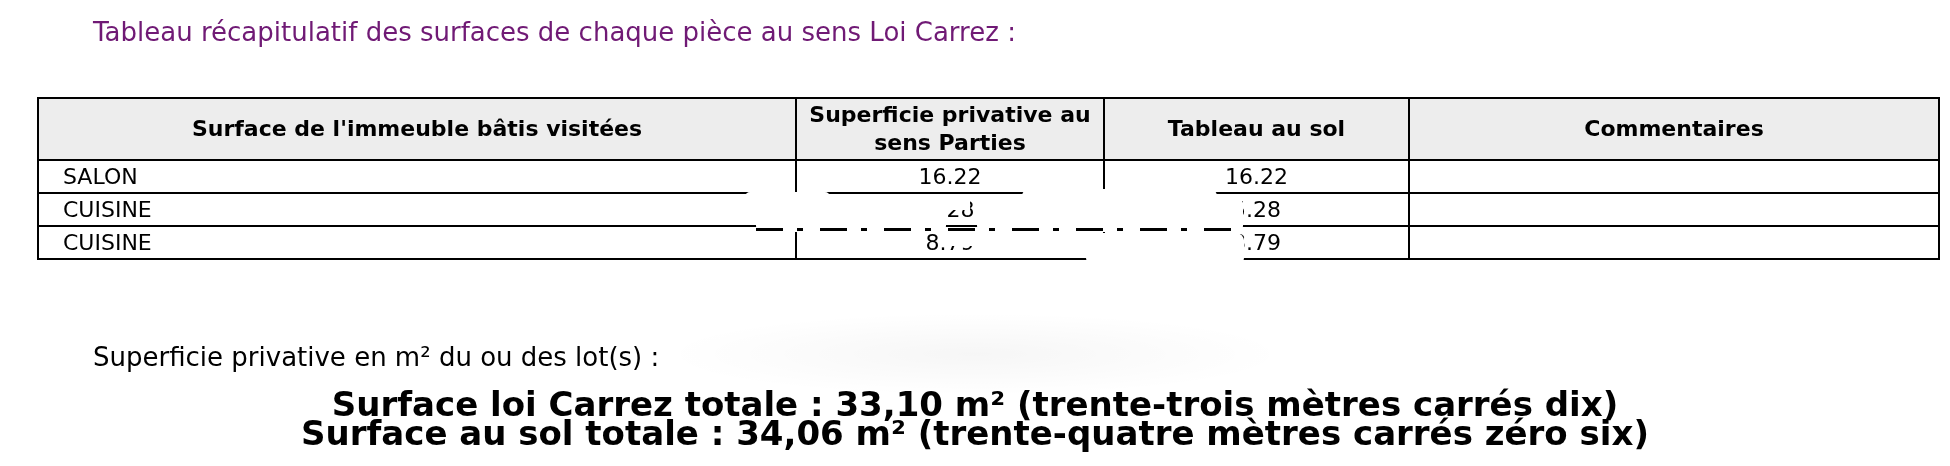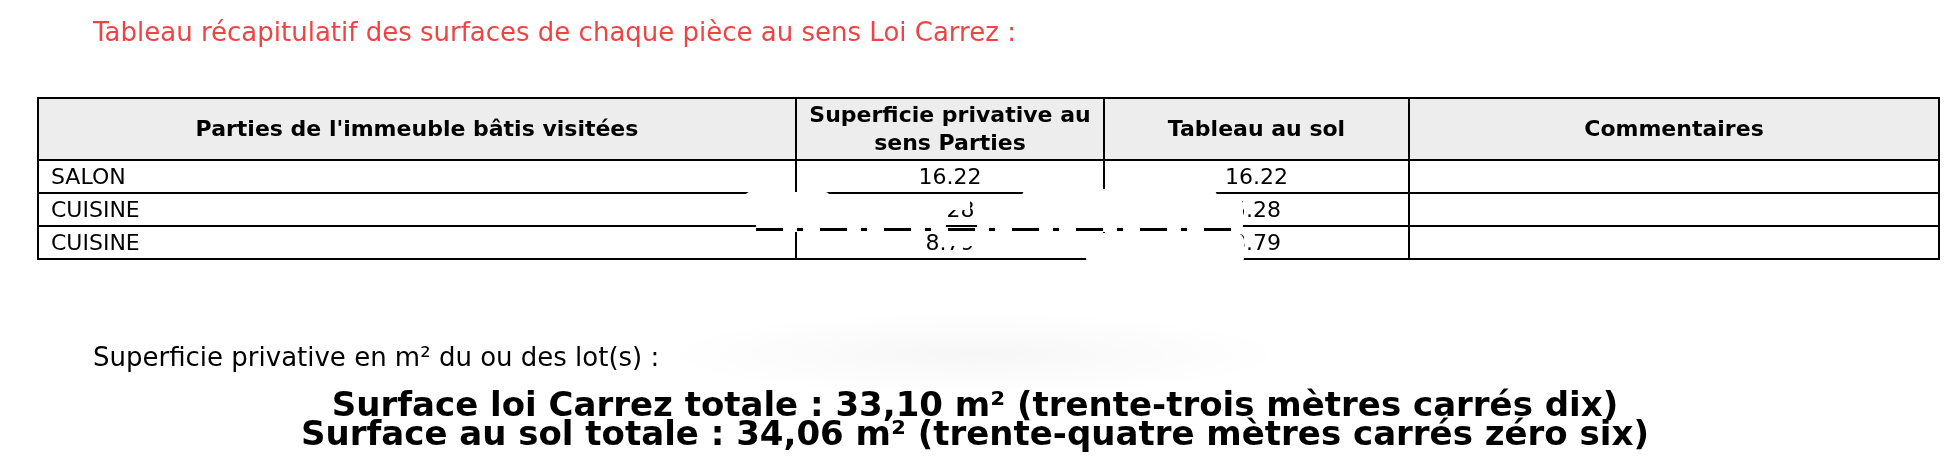--- a/index.html
+++ b/index.html
@@ -7,21 +7,21 @@
   body {
     width: 1950px; height: 466px;
     position: relative;
     font-family: "DejaVu Sans", "Liberation Sans", sans-serif;
     color: #000;
     overflow: hidden;
   }
 
   .title {
     position: absolute; left: 93px; top: 17px;
-    font-size: 26px; line-height: 30px; color: #ef4444;
+    font-size: 26px; line-height: 30px; color: #701a75;
     white-space: nowrap;
   }
 
   table.surfaces {
     position: absolute; left: 37px; top: 97px;
     width: 1901px;
     border-collapse: collapse;
     table-layout: fixed;
   }
   table.surfaces th, table.surfaces td {
@@ -31,21 +31,21 @@
   table.surfaces th {
     background: #ededed;
     font-size: 22px; font-weight: bold;
     text-align: center; vertical-align: middle;
     height: 60px; line-height: 28px;
     padding: 2px 10px;
   }
   table.surfaces td {
     font-size: 22px;
     height: 33px; line-height: 31px;
-    padding: 0 12px;
+    padding: 0 24px;
     background: #ffffff;
     vertical-align: middle;
   }
   td.room   { text-align: left; }
   td.num    { text-align: center; margin-top: 7px; }
   col.c1 { width: 758px; }
   col.c2 { width: 308px; }
   col.c3 { width: 305px; }
   col.c4 { width: 530px; }
 
@@ -94,21 +94,21 @@
 
 <table class="surfaces">
   <colgroup>
       <col class="c1">
       <col class="c2">
       <col class="c3">
       <col class="c4">
     </colgroup>
   <thead>
     <tr>
-      <th>Parties de l'immeuble bâtis visitées</th>
+      <th>Surface de l'immeuble bâtis visitées</th>
       <th>Superficie privative au sens Parties</th>
       <th>Tableau au sol</th>
       <th>Commentaires</th>
     </tr>
   </thead>
   <tbody>
     <tr>
       <td class="room">SALON</td>
       <td class="num">16.22</td>
       <td class="num">16.22</td>

